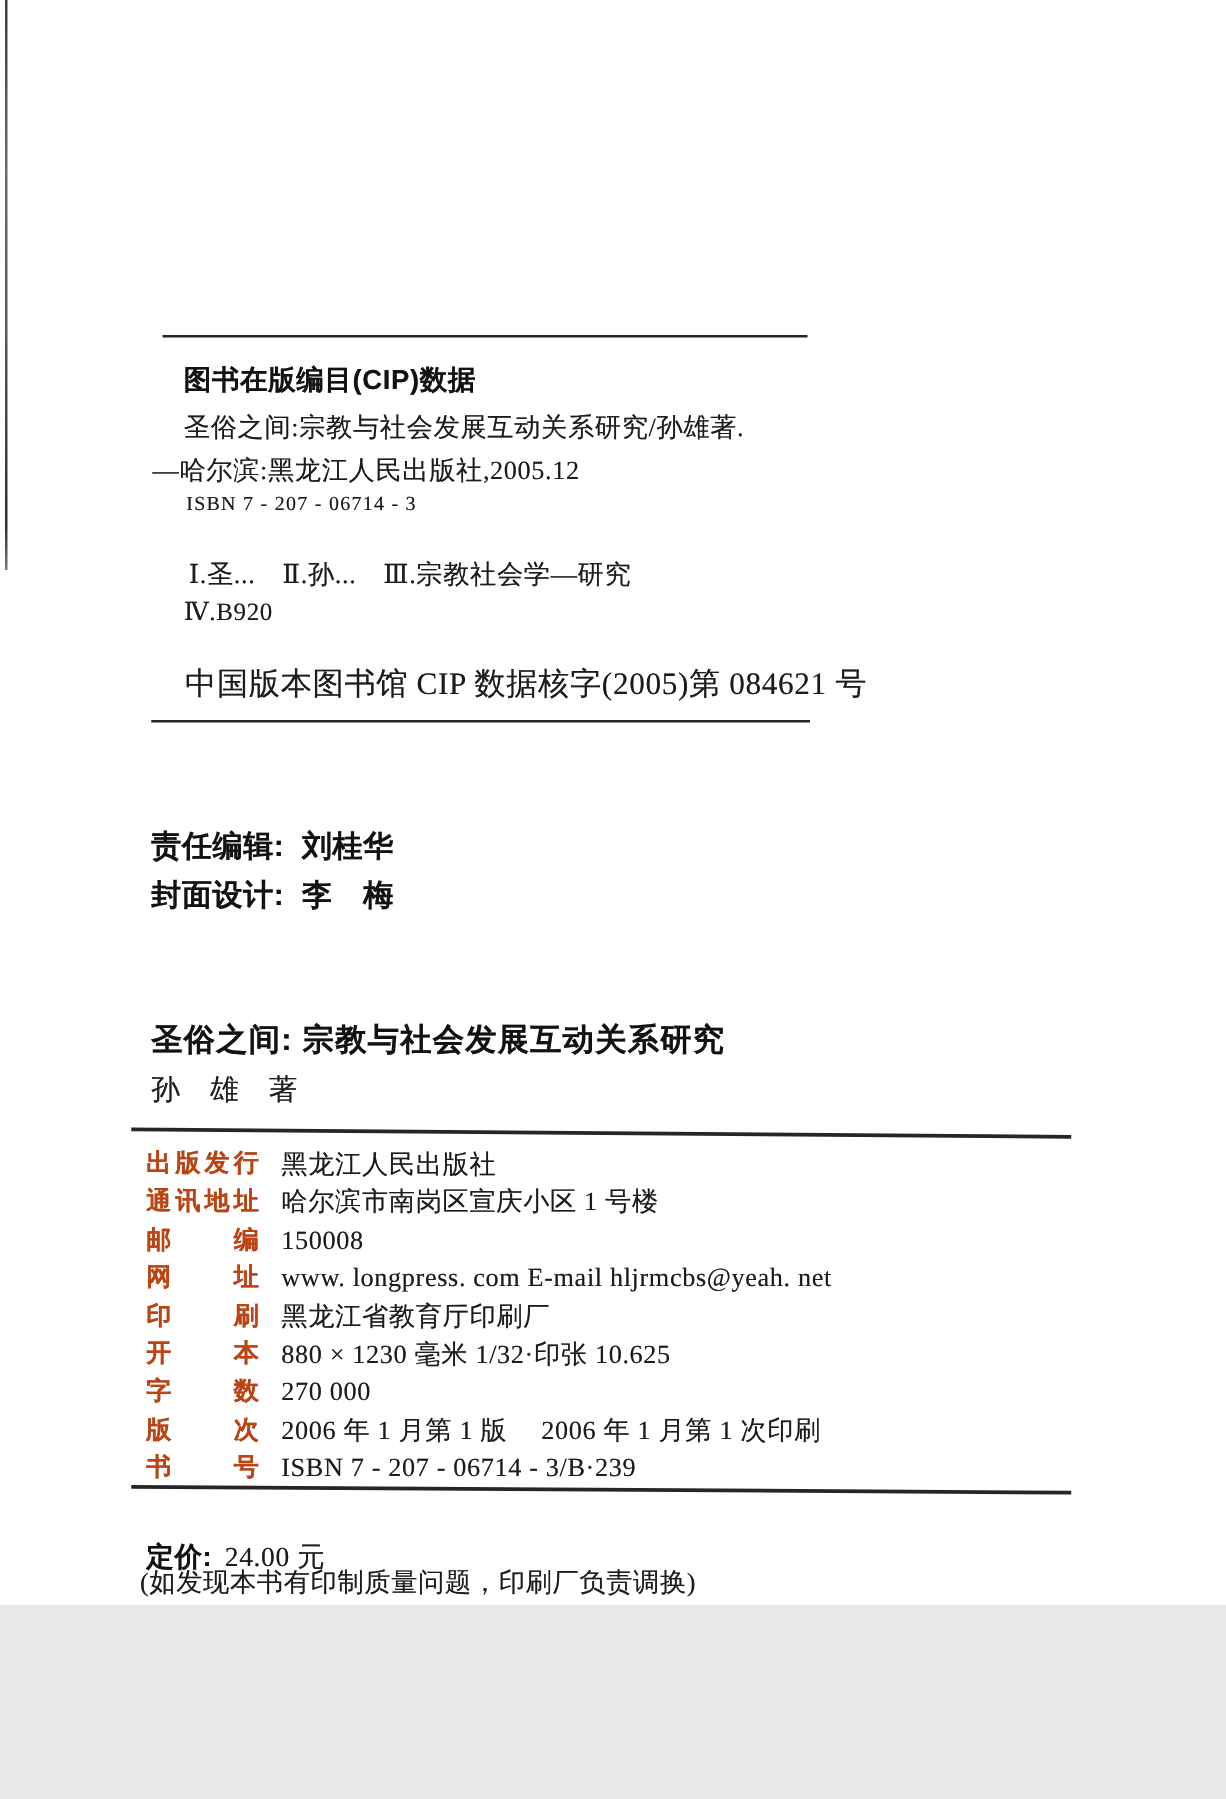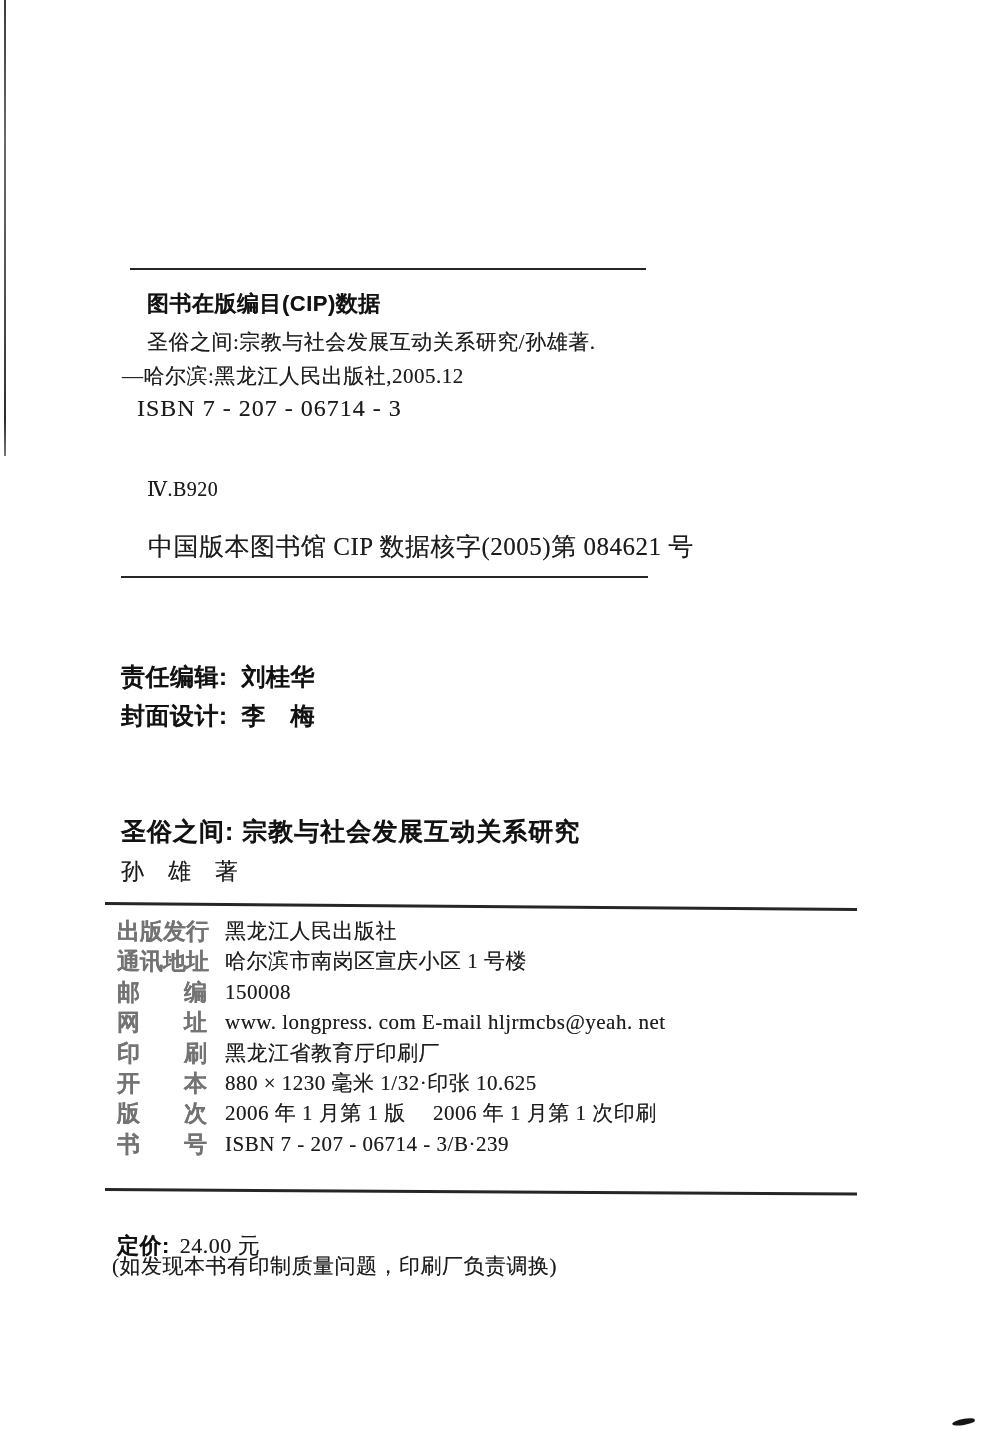--- a/index.html
+++ b/index.html
@@ -1,18 +1,18 @@
 <!DOCTYPE html>
 <html><head>
 <meta charset="utf-8">
 <style>
   html,body{margin:0;padding:0;background:#e8e8e8;}
   .page{
     position:relative;
-    width:981px;height:1439px;
+    width:981px;height:1284px;
     background:#ffffff;
     overflow:hidden;
     font-family:"Liberation Serif","DejaVu Serif",serif;
     color:#1c1c1c;
   }
   
   .left-edge-line{
     position:absolute;left:4px;top:0;width:2px;height:456px;
     background:linear-gradient(180deg,#3c3c3c 0%,#6a6a6a 30%,#555 60%,#2e2e2e 92%,#777 100%);
   }
@@ -29,41 +29,41 @@
 
   .txt{position:absolute;white-space:nowrap;letter-spacing:0.5px;
        text-shadow:0 0 0.4px rgba(20,20,20,0.55);}
   .hei{font-family:"Liberation Sans","DejaVu Sans",sans-serif;font-weight:bold;color:#121212;}
   .song{font-family:"Liberation Serif","DejaVu Serif",serif;}
 
   
   .cip-heading{top:289px;left:147px;font-size:22px;}
   .cip-title-line{top:328px;left:147px;font-size:21px;}
   .cip-publisher-line{top:362px;left:122px;font-size:21px;}
-  .cip-isbn-line{top:395px;left:137px;font-size:24px;letter-spacing:1px;}
+  .cip-isbn-line{top:395px;left:149px;font-size:16px;letter-spacing:1px;}
   .cip-class-line{top:445px;left:151px;font-size:21px;}
   .cip-classnum-line{top:477px;left:147px;font-size:20px;}
   .cip-record-line{top:530px;left:148px;font-size:25px;}
 
   
   .editor-line{top:661px;left:121px;font-size:24px;}
   .designer-line{top:700px;left:121px;font-size:24px;text-align:right;}
   .staff-name{font-weight:bold;margin-left:14px;}
 
   
   .book-title{top:815px;left:121px;font-size:25px;letter-spacing:1px;}
   .book-author{top:856px;left:121px;font-size:23px;}
 
   
   .colophon{position:absolute;top:916px;left:117px;width:740px;}
   .colophon-row{height:30.4px;line-height:30.4px;white-space:nowrap;}
   .row-label{
     display:inline-block;width:90px;vertical-align:top;
     font-family:"Liberation Sans","DejaVu Sans",sans-serif;
-    font-weight:bold;font-size:23px;color:#737373;
+    font-weight:bold;font-size:20px;color:#c2410c;
     text-align:justify;text-align-last:justify;
     text-shadow:0 0 0.4px rgba(20,20,20,0.55);
   }
   .row-value{
     display:inline-block;margin-left:18px;
     font-size:21px;color:#1c1c1c;letter-spacing:0.5px;
     text-shadow:0 0 0.4px rgba(20,20,20,0.55);
   }
 
   
@@ -78,20 +78,21 @@
 
   <div class="left-edge-line"></div>
   <div class="corner-mark"></div>
 
   <div class="rule rule-thin" style="top:268px;left:130px;width:516px;"></div>
 
   <div class="txt hei cip-heading">图书在版编目(CIP)数据</div>
   <div class="txt song cip-title-line">圣俗之间:宗教与社会发展互动关系研究/孙雄著.</div>
   <div class="txt song cip-publisher-line">—哈尔滨:黑龙江人民出版社,2005.12</div>
   <div class="txt song cip-isbn-line">ISBN 7 - 207 - 06714 - 3</div>
+  <div class="txt song cip-class-line">Ⅰ.圣...　Ⅱ.孙...　Ⅲ.宗教社会学—研究</div>
   <div class="txt song cip-classnum-line">Ⅳ.B920</div>
   <div class="txt song cip-record-line">中国版本图书馆 CIP 数据核字(2005)第 084621 号</div>
 
   <div class="rule rule-thin" style="top:576px;left:121px;width:527px;"></div>
 
   <div class="txt hei editor-line">
     <span>责任编辑:</span><span class="staff-name">刘桂华</span>
   </div>
   <div class="txt hei designer-line">
     <span>封面设计:</span><span class="staff-name">李　梅</span>
@@ -115,20 +116,23 @@
     <div class="colophon-row">
       <span class="row-label">网址</span><span class="row-value">www. longpress. com E-mail hljrmcbs@yeah. net</span>
     </div>
     <div class="colophon-row">
       <span class="row-label">印刷</span><span class="row-value">黑龙江省教育厅印刷厂</span>
     </div>
     <div class="colophon-row">
       <span class="row-label">开本</span><span class="row-value">880 × 1230 毫米 1/32·印张 10.625</span>
     </div>
     <div class="colophon-row">
+      <span class="row-label">字数</span><span class="row-value">270 000</span>
+    </div>
+    <div class="colophon-row">
       <span class="row-label">版次</span><span class="row-value">2006 年 1 月第 1 版　 2006 年 1 月第 1 次印刷</span>
     </div>
     <div class="colophon-row">
       <span class="row-label">书号</span><span class="row-value">ISBN 7 - 207 - 06714 - 3/B·239</span>
     </div>
   </div>
 
   <div class="rule rule-thick slant2" style="top:1188px;left:105px;width:752px;"></div>
 
   <div class="txt hei price-line">

